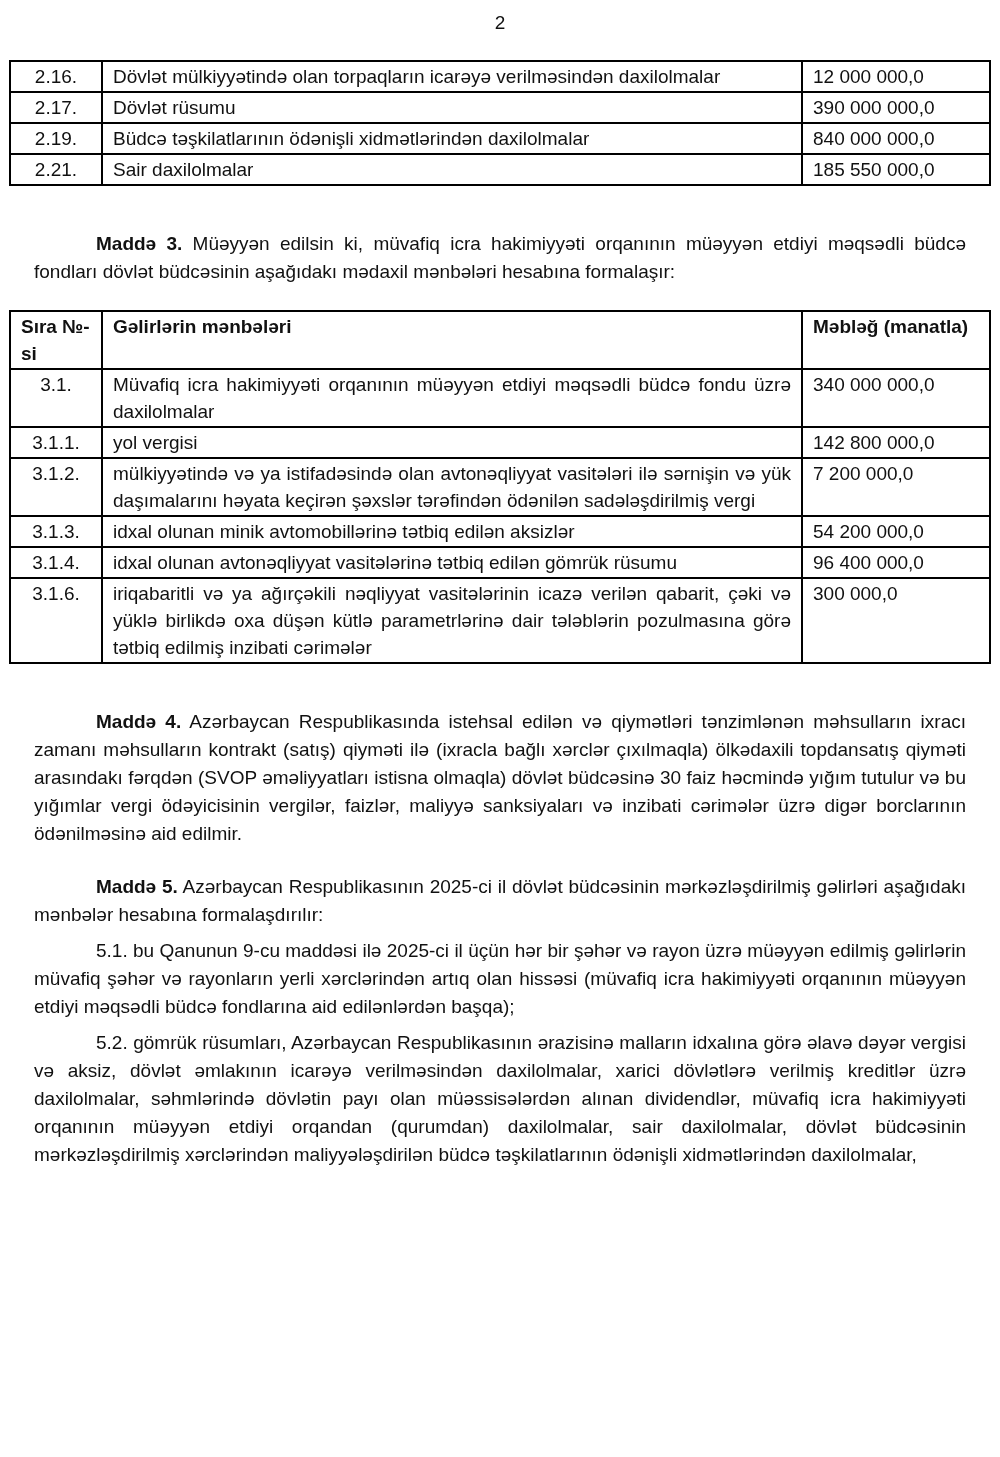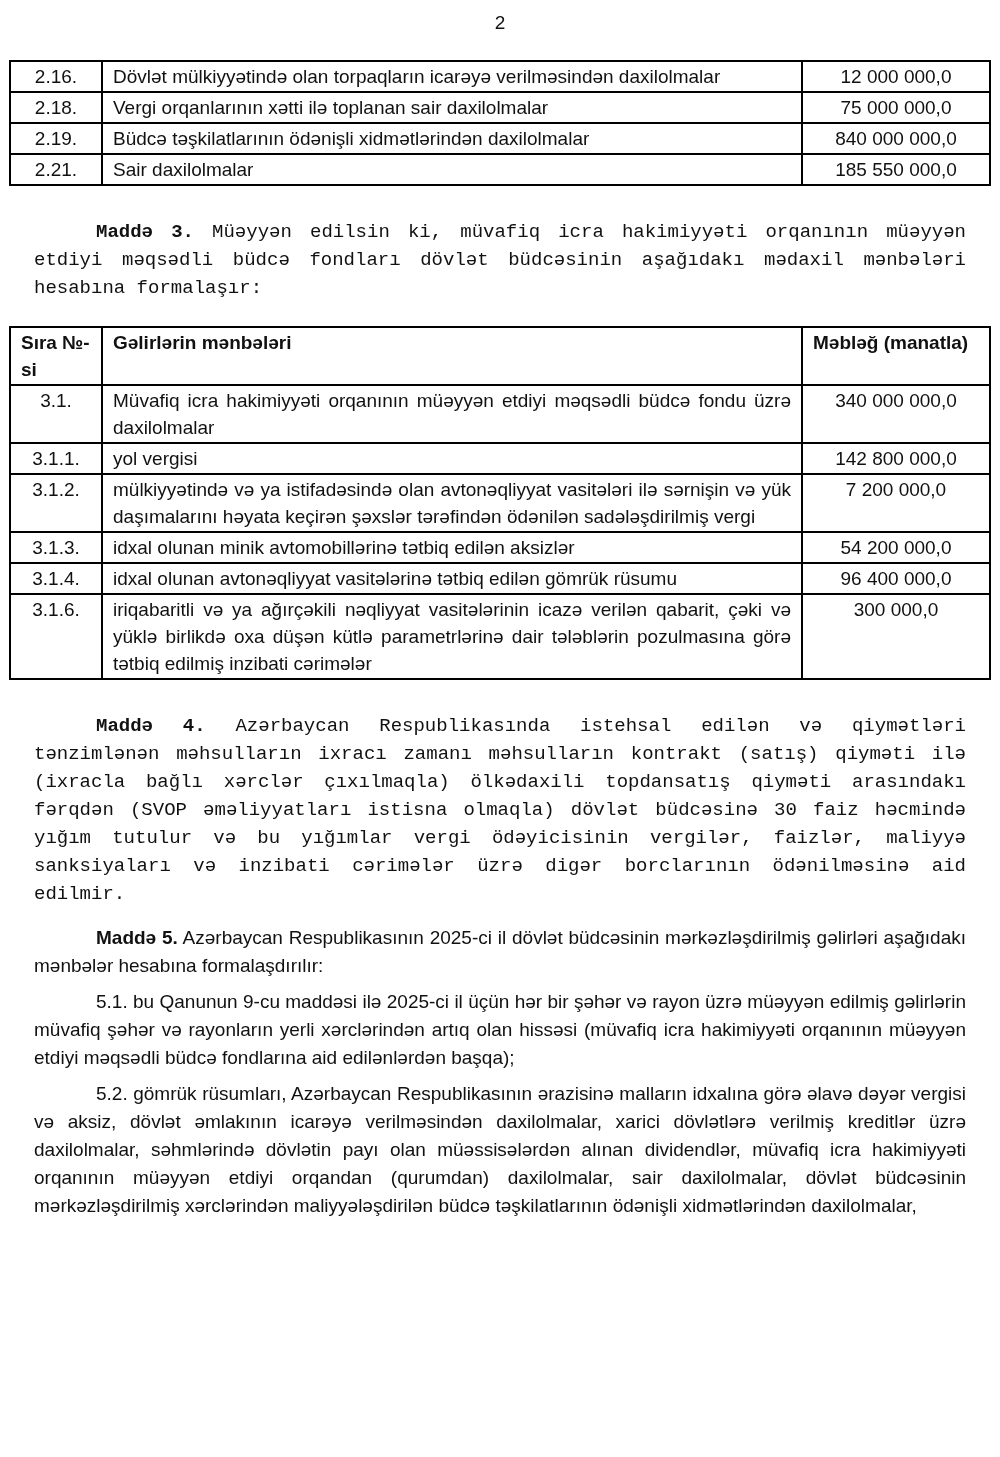--- a/index.html
+++ b/index.html
@@ -41,42 +41,42 @@
   col.c-amt   { width: 188px; }
   td.num {
     text-align: center;
     padding-left: 2px;
     padding-right: 2px;
   }
   td.desc {
     text-align: justify;
   }
   td.amt {
-    text-align: center;
+    text-align: left;
     vertical-align: bottom;
     white-space: nowrap;
     padding-right: 46px;
   }
   th.hdr {
     text-align: left;
     vertical-align: middle;
     font-weight: bold;
     padding: 2px 6px;
   }
   .para {
     width: 932px;
     margin: 0 auto;
     font-size: 19px;
     line-height: 28px;
     text-align: justify;
     text-indent: 62px;
   }
   .para b { font-weight: bold; }
-  .mt-lg { margin-top: 32px; font-family: Liberation Mono, monospace; }
-  .mt-md { margin-top: 16px; }
+  .mt-lg { margin-top: 44px; }
+  .mt-md { margin-top: 25px; }
   .mt-0  { margin-top: 8px; }
   .spacer-table { height: 24px; }
 </style>
 </head>
 <body>
 
 <div class="page">
 
   <div class="page-number">2</div>
 
@@ -86,23 +86,23 @@
         <col class="c-desc">
         <col class="c-amt">
       </colgroup>
     <tbody>
       <tr>
         <td class="num">2.16.</td>
         <td class="desc">Dövlət mülkiyyətində olan torpaqların icarəyə verilməsindən daxilolmalar</td>
         <td class="amt">12 000 000,0</td>
       </tr>
       <tr>
-        <td class="num">2.18.</td>
-        <td class="desc">Vergi orqanlarının xətti ilə toplanan sair daxilolmalar</td>
-        <td class="amt">75 000 000,0</td>
+        <td class="num">2.17.</td>
+        <td class="desc">Dövlət rüsumu</td>
+        <td class="amt">390 000 000,0</td>
       </tr>
       <tr>
         <td class="num">2.19.</td>
         <td class="desc">Büdcə təşkilatlarının ödənişli xidmətlərindən daxilolmalar</td>
         <td class="amt">840 000 000,0</td>
       </tr>
       <tr>
         <td class="num">2.21.</td>
         <td class="desc">Sair daxilolmalar</td>
         <td class="amt">185 550 000,0</td>

